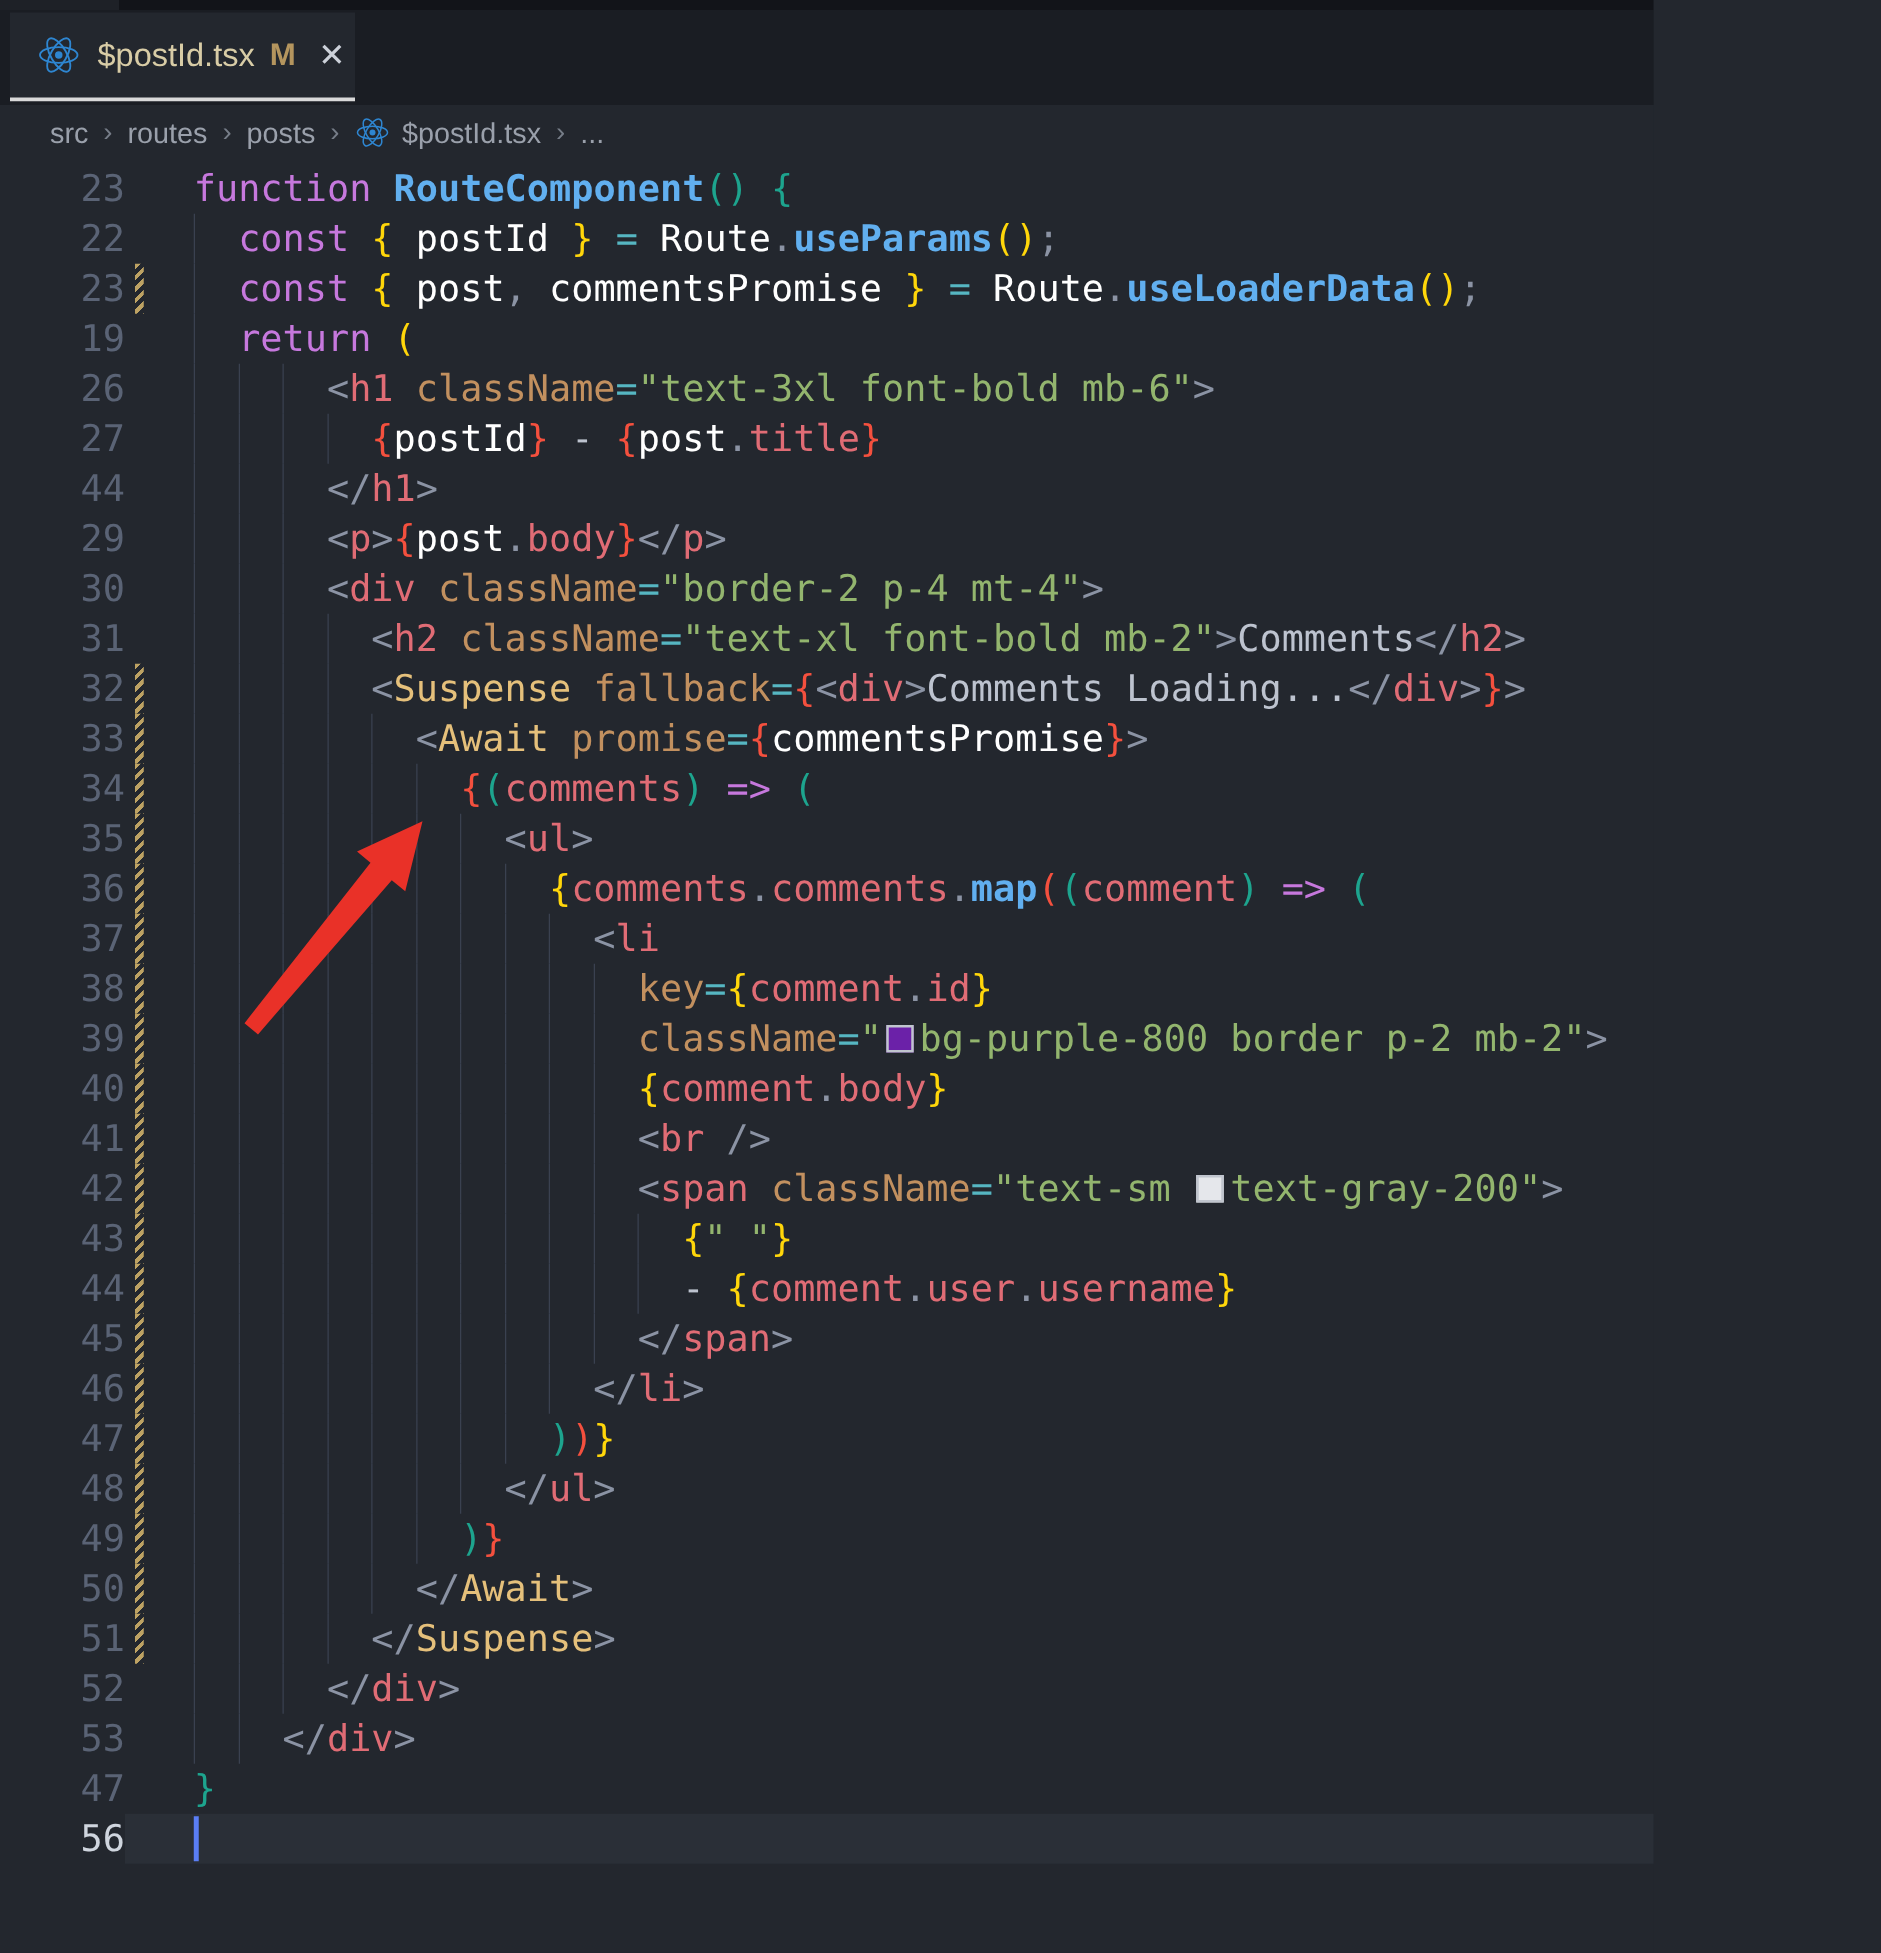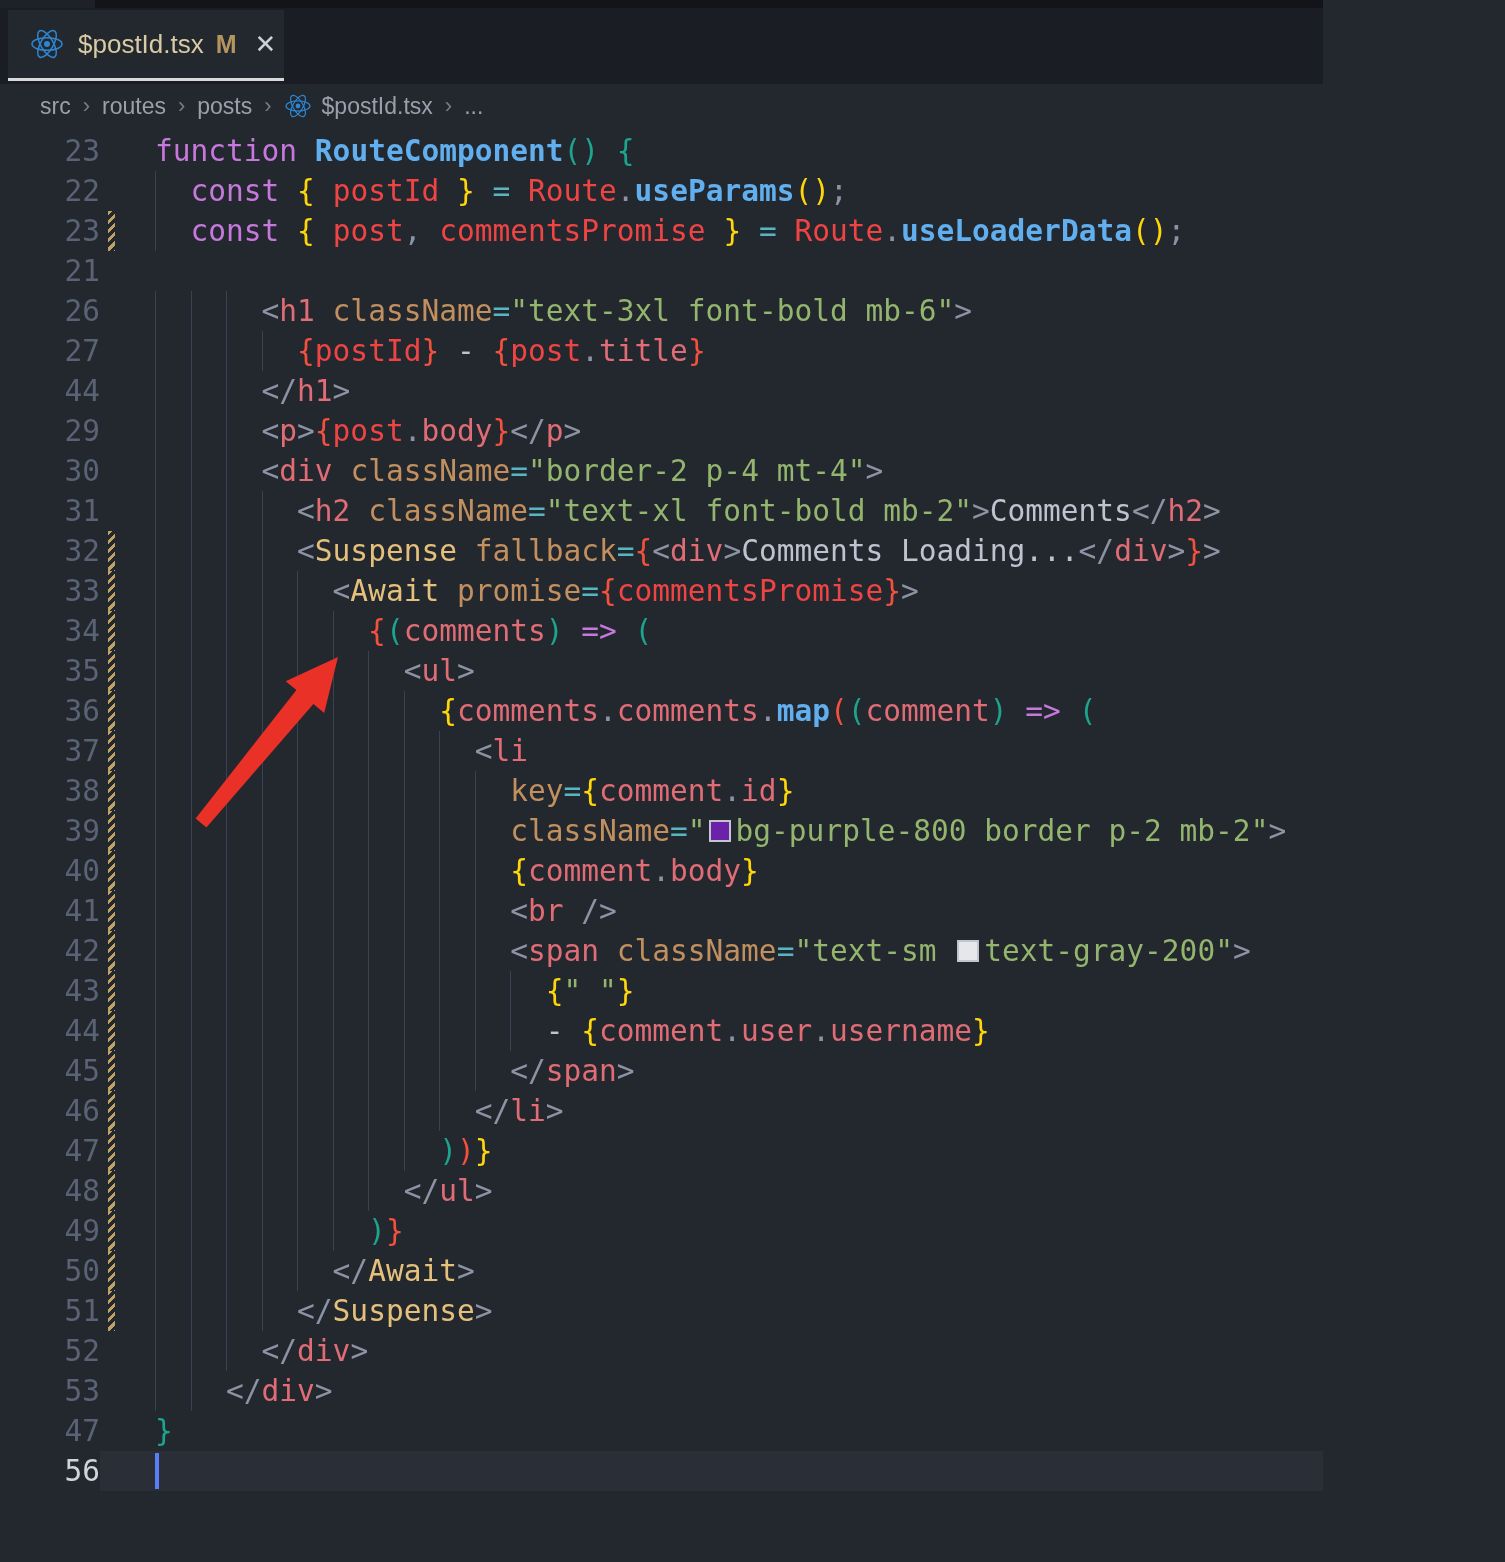--- a/index.html
+++ b/index.html
@@ -30,21 +30,21 @@
   .gmark{position:absolute;left:8px;top:0;bottom:0;width:7px;
          background:repeating-linear-gradient(135deg,#bda263 0 3px,rgba(0,0,0,0) 3px 6.5px);}
   .code{flex:1;position:relative;}
   .guide{position:absolute;top:0;bottom:0;width:1px;background:#3a4150;}
   .row.current .gslot,.row.current .code{background:#2a2f37;}
   .row.current .lnum{color:#cfd5de;}
   .cursor{position:absolute;left:0;top:2px;bottom:2px;width:4px;background:#5a7ef5;}
   
   .tk-kw{color:#c678dd}
   .tk-fn{color:#61afef;font-weight:bold}
-  .tk-var{color:#ef4444}
+  .tk-var{color:#ffffff}
   .tk-comp{color:#e5c07b}
   .tk-attr{color:#c2905f}
   .tk-prop{color:#e06c75}
   .tk-tag{color:#e06c75}
   .tk-str{color:#93b56e}
   .tk-pun{color:#8b93a4}
   .tk-txt{color:#bdc3cf}
   .tk-op{color:#56b6c2}
   .tk-pln{color:#abb2bf}
   .tk-b1{color:#ffd60a}
@@ -97,21 +97,21 @@
     </svg>
     <span>$postId.tsx</span>
     <span class="sep">›</span>
     <span>...</span>
   </div>
 
   <div class="editor">
       <div class="row"><div class="lnum">23</div><div class="gslot"></div><div class="code" style="padding-left: 0px;"><span class="tk-kw">function</span><span class="tk-pln"> </span><span class="tk-fn">RouteComponent</span><span class="tk-b3">(</span><span class="tk-b3">)</span><span class="tk-pln"> </span><span class="tk-b3">{</span></div></div>
       <div class="row"><div class="lnum">22</div><div class="gslot"></div><div class="code" style="padding-left: 35.52px;"><div class="guide" style="left: 0px;"></div><span class="tk-kw">const</span><span class="tk-pln"> </span><span class="tk-b1">{</span><span class="tk-pln"> </span><span class="tk-var">postId</span><span class="tk-pln"> </span><span class="tk-b1">}</span><span class="tk-pln"> </span><span class="tk-op">=</span><span class="tk-pln"> </span><span class="tk-var">Route</span><span class="tk-pun">.</span><span class="tk-fn">useParams</span><span class="tk-b1">(</span><span class="tk-b1">)</span><span class="tk-pun">;</span></div></div>
       <div class="row"><div class="lnum">23</div><div class="gslot"><div class="gmark"></div></div><div class="code" style="padding-left: 35.52px;"><div class="guide" style="left: 0px;"></div><span class="tk-kw">const</span><span class="tk-pln"> </span><span class="tk-b1">{</span><span class="tk-pln"> </span><span class="tk-var">post</span><span class="tk-pun">,</span><span class="tk-pln"> </span><span class="tk-var">commentsPromise</span><span class="tk-pln"> </span><span class="tk-b1">}</span><span class="tk-pln"> </span><span class="tk-op">=</span><span class="tk-pln"> </span><span class="tk-var">Route</span><span class="tk-pun">.</span><span class="tk-fn">useLoaderData</span><span class="tk-b1">(</span><span class="tk-b1">)</span><span class="tk-pun">;</span></div></div>
-      <div class="row"><div class="lnum">21</div><div class="gslot"></div></div>
+      <div class="row"><div class="lnum">19</div><div class="gslot"></div><div class="code" style="padding-left: 35.52px;"><div class="guide" style="left: 0px;"></div><span class="tk-kw">return</span><span class="tk-pln"> </span><span class="tk-b1">(</span></div></div>
       <div class="row"><div class="lnum">26</div><div class="gslot"></div><div class="code" style="padding-left: 106.56px;"><div class="guide" style="left: 0px;"></div><div class="guide" style="left: 35.52px;"></div><div class="guide" style="left: 71.04px;"></div><span class="tk-pun">&lt;</span><span class="tk-tag">h1</span><span class="tk-pln"> </span><span class="tk-attr">className</span><span class="tk-op">=</span><span class="tk-str">"text-3xl font-bold mb-6"</span><span class="tk-pun">&gt;</span></div></div>
       <div class="row"><div class="lnum">27</div><div class="gslot"></div><div class="code" style="padding-left: 142.08px;"><div class="guide" style="left: 0px;"></div><div class="guide" style="left: 35.52px;"></div><div class="guide" style="left: 71.04px;"></div><div class="guide" style="left: 106.56px;"></div><span class="tk-b2">{</span><span class="tk-var">postId</span><span class="tk-b2">}</span><span class="tk-txt"> - </span><span class="tk-b2">{</span><span class="tk-var">post</span><span class="tk-pun">.</span><span class="tk-prop">title</span><span class="tk-b2">}</span></div></div>
       <div class="row"><div class="lnum">44</div><div class="gslot"></div><div class="code" style="padding-left: 106.56px;"><div class="guide" style="left: 0px;"></div><div class="guide" style="left: 35.52px;"></div><div class="guide" style="left: 71.04px;"></div><span class="tk-pun">&lt;/</span><span class="tk-tag">h1</span><span class="tk-pun">&gt;</span></div></div>
       <div class="row"><div class="lnum">29</div><div class="gslot"></div><div class="code" style="padding-left: 106.56px;"><div class="guide" style="left: 0px;"></div><div class="guide" style="left: 35.52px;"></div><div class="guide" style="left: 71.04px;"></div><span class="tk-pun">&lt;</span><span class="tk-tag">p</span><span class="tk-pun">&gt;</span><span class="tk-b2">{</span><span class="tk-var">post</span><span class="tk-pun">.</span><span class="tk-prop">body</span><span class="tk-b2">}</span><span class="tk-pun">&lt;/</span><span class="tk-tag">p</span><span class="tk-pun">&gt;</span></div></div>
       <div class="row"><div class="lnum">30</div><div class="gslot"></div><div class="code" style="padding-left: 106.56px;"><div class="guide" style="left: 0px;"></div><div class="guide" style="left: 35.52px;"></div><div class="guide" style="left: 71.04px;"></div><span class="tk-pun">&lt;</span><span class="tk-tag">div</span><span class="tk-pln"> </span><span class="tk-attr">className</span><span class="tk-op">=</span><span class="tk-str">"border-2 p-4 mt-4"</span><span class="tk-pun">&gt;</span></div></div>
       <div class="row"><div class="lnum">31</div><div class="gslot"></div><div class="code" style="padding-left: 142.08px;"><div class="guide" style="left: 0px;"></div><div class="guide" style="left: 35.52px;"></div><div class="guide" style="left: 71.04px;"></div><div class="guide" style="left: 106.56px;"></div><span class="tk-pun">&lt;</span><span class="tk-tag">h2</span><span class="tk-pln"> </span><span class="tk-attr">className</span><span class="tk-op">=</span><span class="tk-str">"text-xl font-bold mb-2"</span><span class="tk-pun">&gt;</span><span class="tk-txt">Comments</span><span class="tk-pun">&lt;/</span><span class="tk-tag">h2</span><span class="tk-pun">&gt;</span></div></div>
       <div class="row"><div class="lnum">32</div><div class="gslot"><div class="gmark"></div></div><div class="code" style="padding-left: 142.08px;"><div class="guide" style="left: 0px;"></div><div class="guide" style="left: 35.52px;"></div><div class="guide" style="left: 71.04px;"></div><div class="guide" style="left: 106.56px;"></div><span class="tk-pun">&lt;</span><span class="tk-comp">Suspense</span><span class="tk-pln"> </span><span class="tk-attr">fallback</span><span class="tk-op">=</span><span class="tk-b2">{</span><span class="tk-pun">&lt;</span><span class="tk-tag">div</span><span class="tk-pun">&gt;</span><span class="tk-txt">Comments Loading...</span><span class="tk-pun">&lt;/</span><span class="tk-tag">div</span><span class="tk-pun">&gt;</span><span class="tk-b2">}</span><span class="tk-pun">&gt;</span></div></div>
       <div class="row"><div class="lnum">33</div><div class="gslot"><div class="gmark"></div></div><div class="code" style="padding-left: 177.6px;"><div class="guide" style="left: 0px;"></div><div class="guide" style="left: 35.52px;"></div><div class="guide" style="left: 71.04px;"></div><div class="guide" style="left: 106.56px;"></div><div class="guide" style="left: 142.08px;"></div><span class="tk-pun">&lt;</span><span class="tk-comp">Await</span><span class="tk-pln"> </span><span class="tk-attr">promise</span><span class="tk-op">=</span><span class="tk-b2">{</span><span class="tk-var">commentsPromise</span><span class="tk-b2">}</span><span class="tk-pun">&gt;</span></div></div>
       <div class="row"><div class="lnum">34</div><div class="gslot"><div class="gmark"></div></div><div class="code" style="padding-left: 213.12px;"><div class="guide" style="left: 0px;"></div><div class="guide" style="left: 35.52px;"></div><div class="guide" style="left: 71.04px;"></div><div class="guide" style="left: 106.56px;"></div><div class="guide" style="left: 142.08px;"></div><div class="guide" style="left: 177.6px;"></div><span class="tk-b2">{</span><span class="tk-b3">(</span><span class="tk-prop">comments</span><span class="tk-b3">)</span><span class="tk-pln"> </span><span class="tk-kw">=&gt;</span><span class="tk-pln"> </span><span class="tk-b3">(</span></div></div>
       <div class="row"><div class="lnum">35</div><div class="gslot"><div class="gmark"></div></div><div class="code" style="padding-left: 248.64px;"><div class="guide" style="left: 0px;"></div><div class="guide" style="left: 35.52px;"></div><div class="guide" style="left: 71.04px;"></div><div class="guide" style="left: 106.56px;"></div><div class="guide" style="left: 142.08px;"></div><div class="guide" style="left: 177.6px;"></div><div class="guide" style="left: 213.12px;"></div><span class="tk-pun">&lt;</span><span class="tk-tag">ul</span><span class="tk-pun">&gt;</span></div></div>

